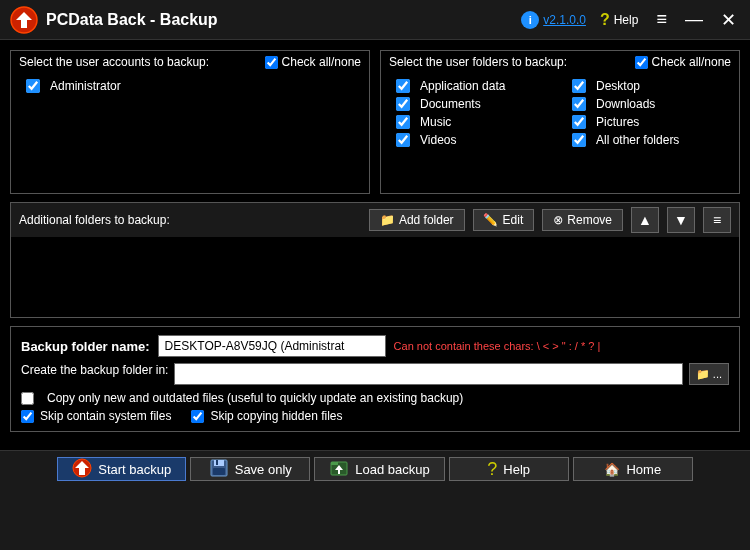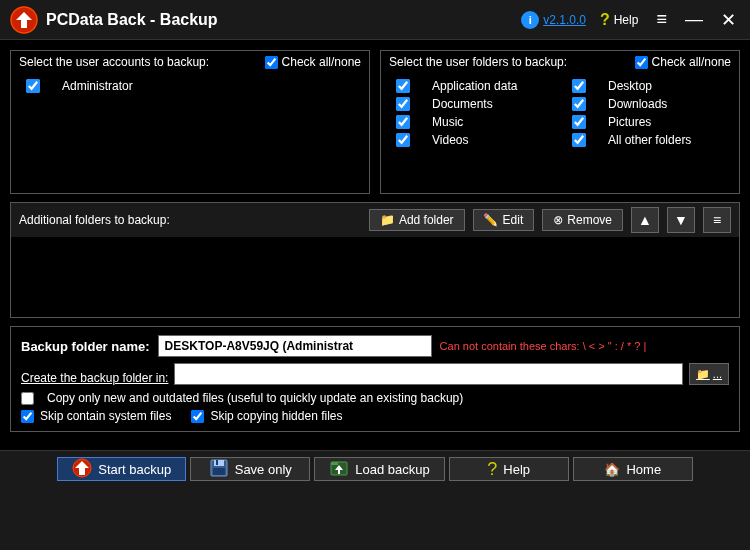--- a/index.html
+++ b/index.html
@@ -131,21 +131,21 @@
     }
 
     .panel-body {
       padding: 6px 8px;
       min-height: 120px;
     }
 
     .checkbox-item {
       display: flex;
       align-items: center;
-      gap: 22px;
+      gap: 10px;
       margin-bottom: 4px;
       color: #ffffff;
       font-size: 12px;
       padding-left: 7px;
     }
 
     .checkbox-item input[type="checkbox"] {
       accent-color: #1e90ff;
       width: 14px;
       height: 14px;
@@ -234,35 +234,33 @@
       white-space: nowrap;
     }
 
     .setting-input {
       background: #ffffff;
       color: #000000;
       border: 1px solid #666;
       padding: 2px 6px;
       font-size: 12px;
       height: 22px;
-      width: 274px;
-      font-weight: bold;
+      width: 228px;
     }
 
     .warning-text {
       color: #ff4444;
       font-size: 11px;
       white-space: nowrap;
     }
 
     .folder-row {
       display: flex;
-      align-items: flex-end;
+      align-items: flex-start;
       gap: 6px;
-      text-decoration: underline;
     }
 
     .folder-input {
       background: #ffffff;
       color: #000000;
       border: 1px solid #666;
       padding: 2px 6px;
       font-size: 12px;
       height: 22px;
       flex: 1;

